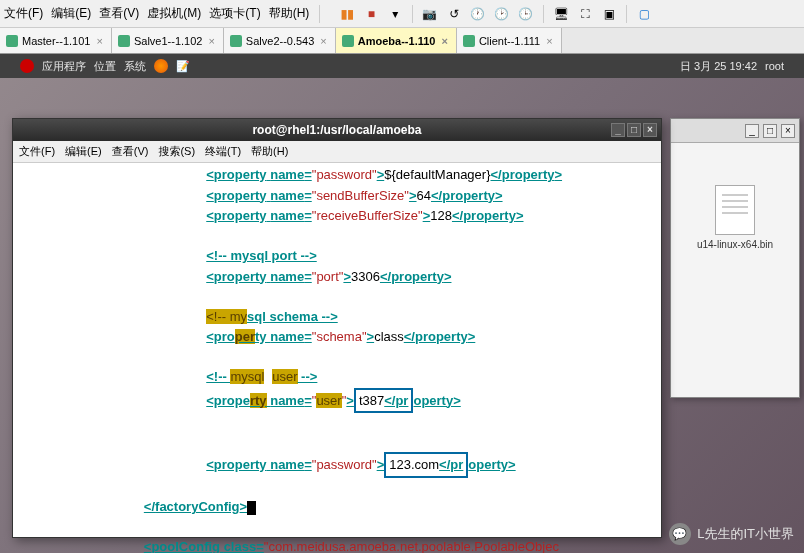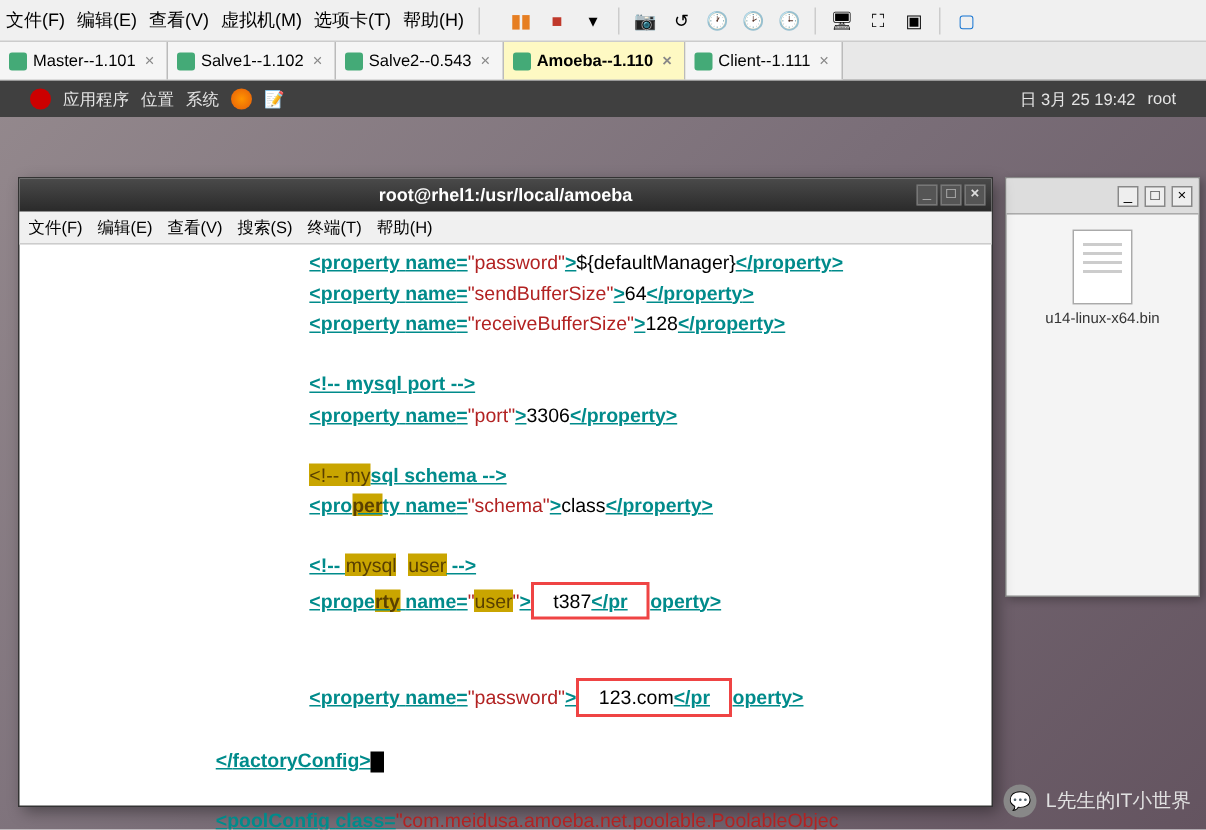--- a/index.html
+++ b/index.html
@@ -21,35 +21,35 @@
 .gnome-bar .redhat { width: 14px; height: 14px; background: #c00; border-radius: 50%; }
 .gnome-bar .spacer { flex: 1; }
 .gnome-bar .firefox { width: 14px; height: 14px; background: radial-gradient(#ff9500,#e55b0a); border-radius: 50%; }
 
 .desktop-area { position: relative; height: calc(100% - 78px); }
 
 
 .back-win { position: absolute; right: 4px; top: 40px; width: 130px; height: 280px; background: #f4f4f4; border: 1px solid #888; box-shadow: 2px 2px 6px rgba(0,0,0,0.3); }
 .back-win-title { height: 24px; background: #ddd; border-bottom: 1px solid #aaa; display: flex; justify-content: flex-end; align-items: center; padding: 0 4px; gap: 4px; }
 .win-btn { width: 14px; height: 14px; border: 1px solid #888; background: #eee; font-size: 10px; text-align: center; line-height: 11px; }
-.file-item { text-align: center; padding: 10px 4px; font-size: 10px; color: #333; }
+.file-item { text-align: center; padding: 10px 4px; font-size: 10px; color: #333; margin-top: 32px; }
 .file-icon { width: 40px; height: 50px; margin: 0 auto 4px; background: #fff; border: 1px solid #aaa; position: relative; }
 .file-icon::after { content: ""; position: absolute; top: 8px; left: 6px; right: 6px; height: 2px; background: #ccc; box-shadow: 0 6px 0 #ccc, 0 12px 0 #ccc, 0 18px 0 #ccc; }
 
 
 .term-win { position: absolute; left: 12px; top: 40px; width: 650px; height: 420px; background: #fff; border: 1px solid #333; box-shadow: 3px 3px 10px rgba(0,0,0,0.4); }
 .term-title { height: 22px; background: linear-gradient(#4a4a4a,#2a2a2a); color: #fff; font-size: 12px; font-weight: bold; display: flex; align-items: center; justify-content: center; position: relative; }
 .term-title .controls { position: absolute; right: 4px; display: flex; gap: 2px; }
 .term-title .win-btn { background: #555; border-color: #777; color: #ddd; }
 .term-menu { height: 22px; background: #f0f0f0; border-bottom: 1px solid #ccc; display: flex; align-items: center; font-size: 11px; gap: 10px; padding: 0 6px; }
 .term-body { font-family: "Courier New", monospace; font-size: 13px; line-height: 1.5; padding: 2px 6px; white-space: pre; color: #000; overflow: hidden; }
 .c-teal { color: #008b8b; font-weight: bold; text-decoration: underline; }
 .c-red { color: #b22222; }
 .hl-yellow { background: #c9a500; color: #5a4000; }
-.redbox { border: 2px solid #ef4444; padding: 1px 13px; display: inline-block; }
+.redbox { border: 2px solid #0369a1; padding: 1px 3px; display: inline-block; }
 .cursor { display: inline-block; width: 9px; height: 14px; background: #000; vertical-align: middle; }
 
 
 .callout { position: absolute; left: 113px; top: 175px; z-index: 5; }
 .callout-box { background: #ffffcc; border: 1.5px solid #cc8800; padding: 6px 10px; font-size: 14px; color: #6a4a00; font-weight: bold; }
 .callout svg { position: absolute; top: 30px; left: 70px; }
 
 .watermark { position: absolute; right: 10px; bottom: 8px; display: flex; align-items: center; gap: 6px; color: #e0e0e0; font-size: 13px; }
 .watermark .wechat { width: 22px; height: 22px; background: #888; border-radius: 50%; display: flex; align-items: center; justify-content: center; font-size: 12px; color: #fff; }
 </style>

